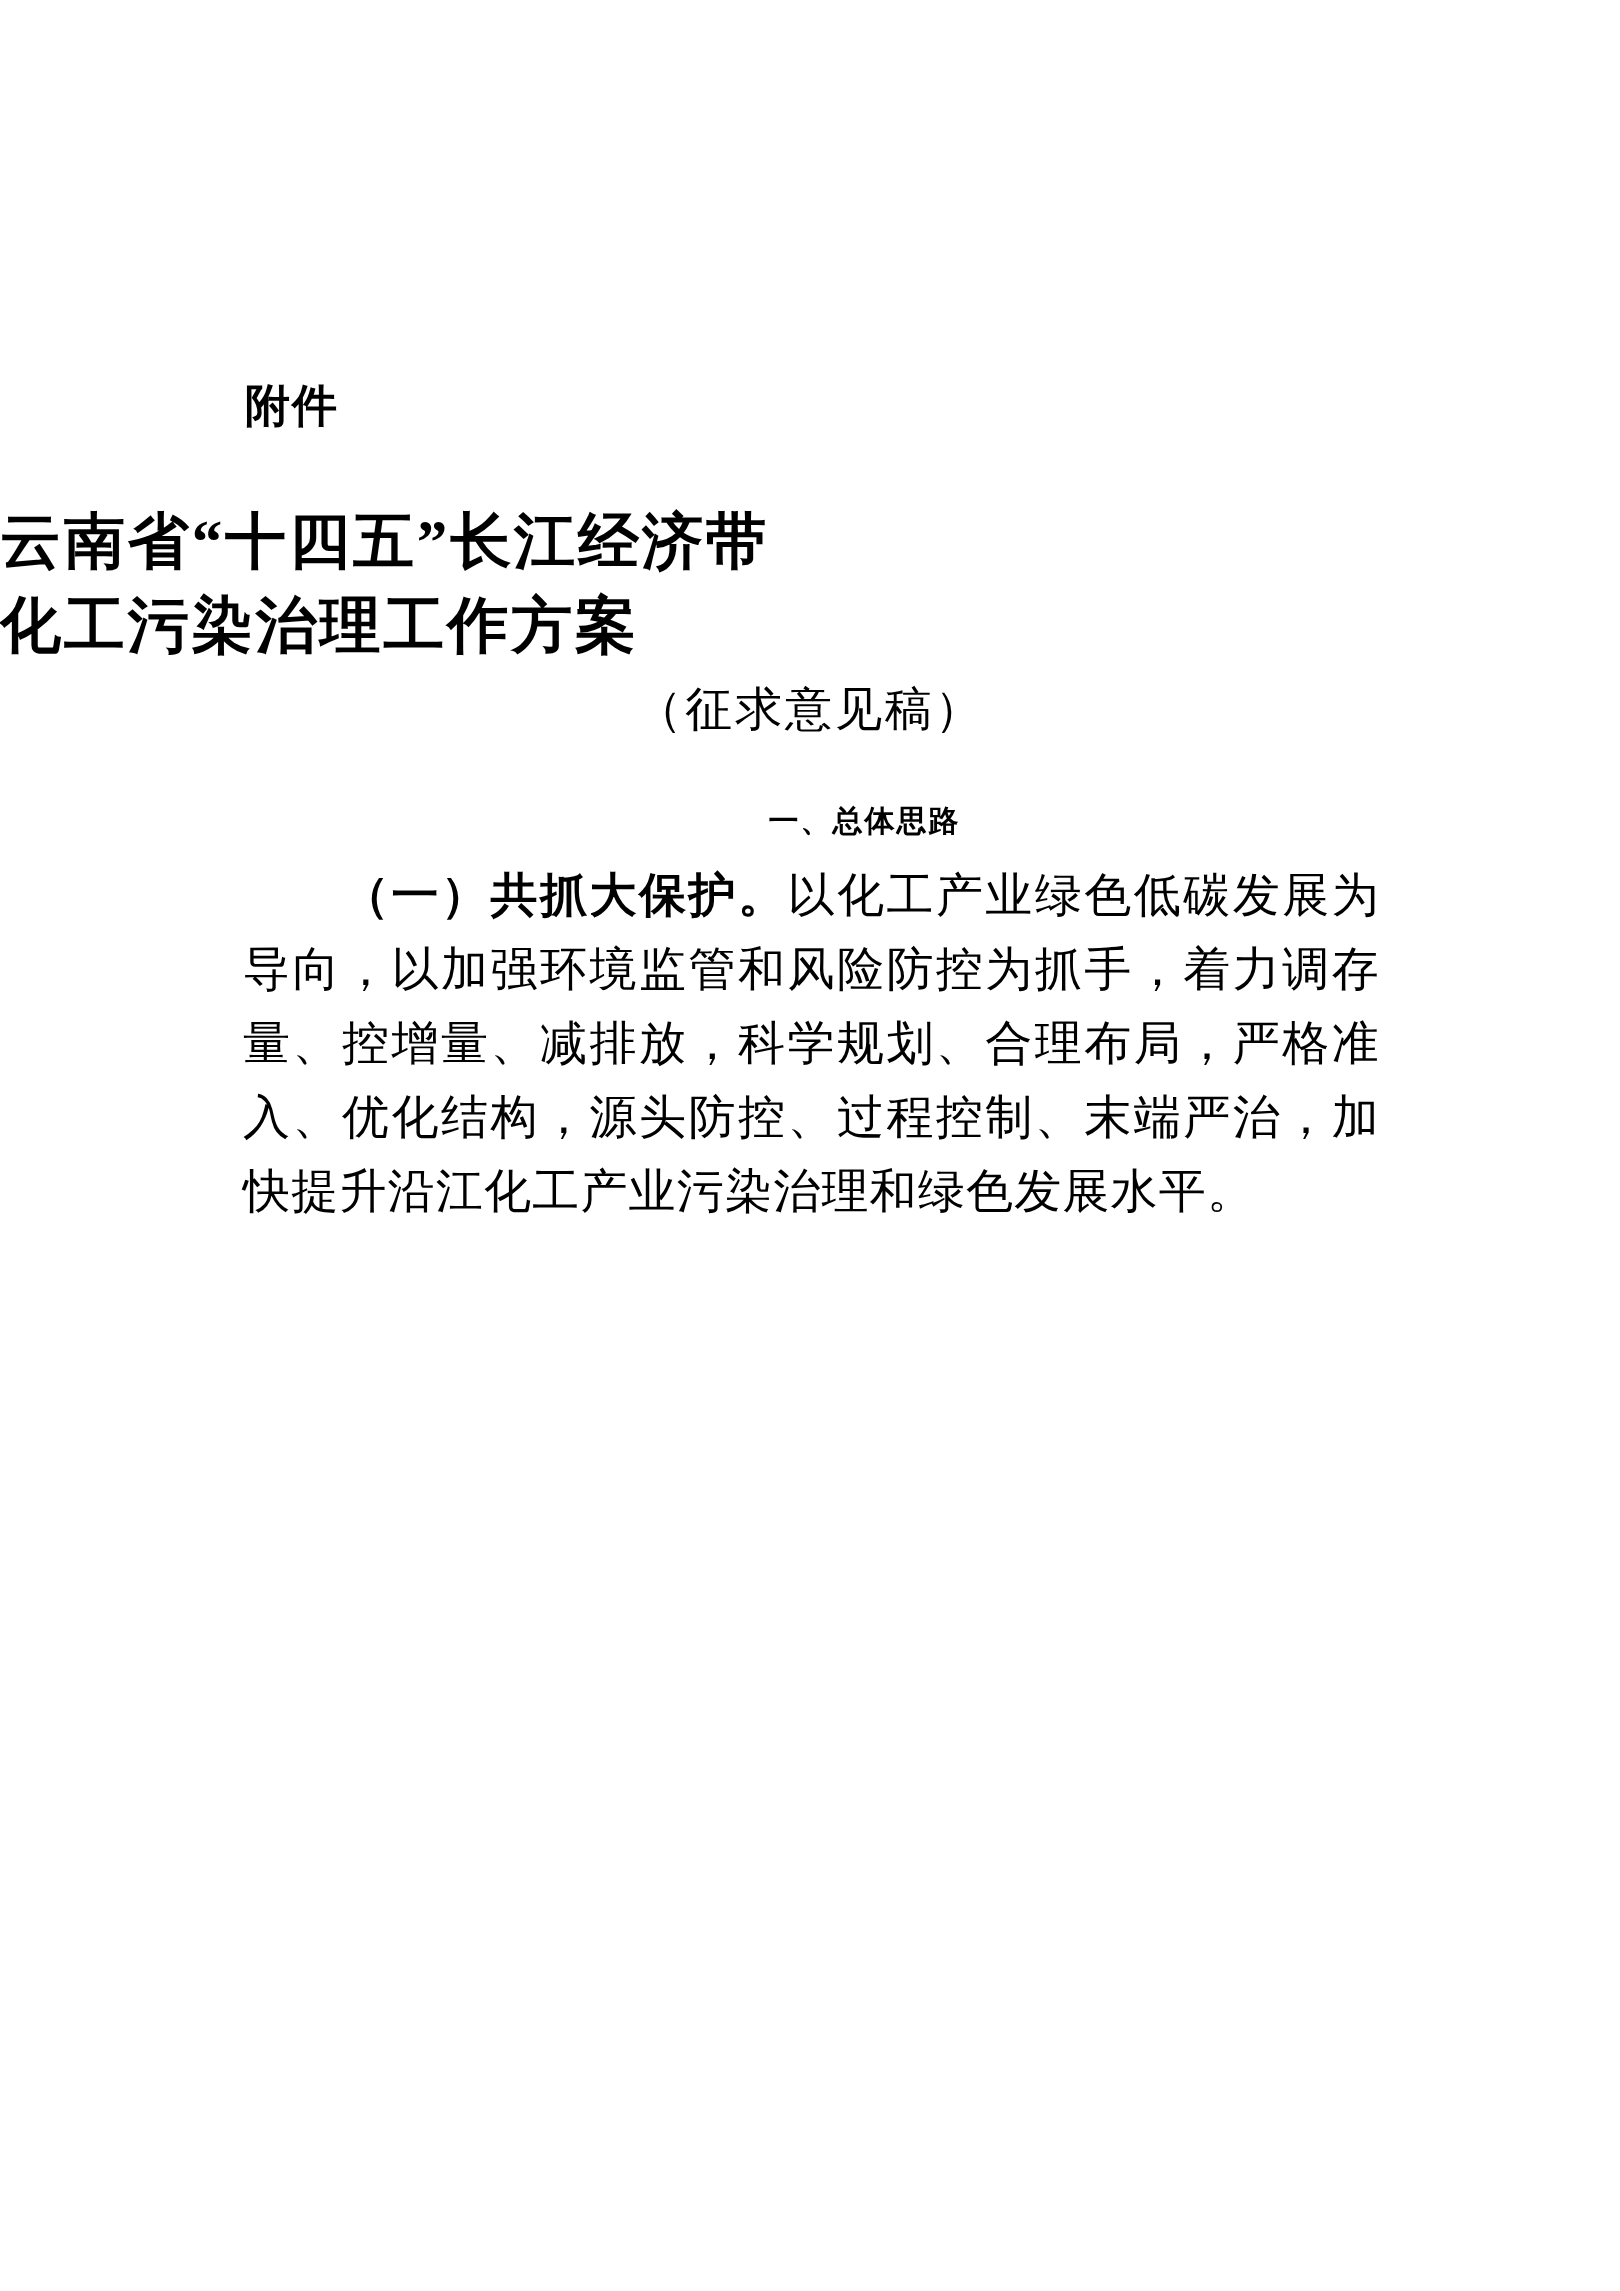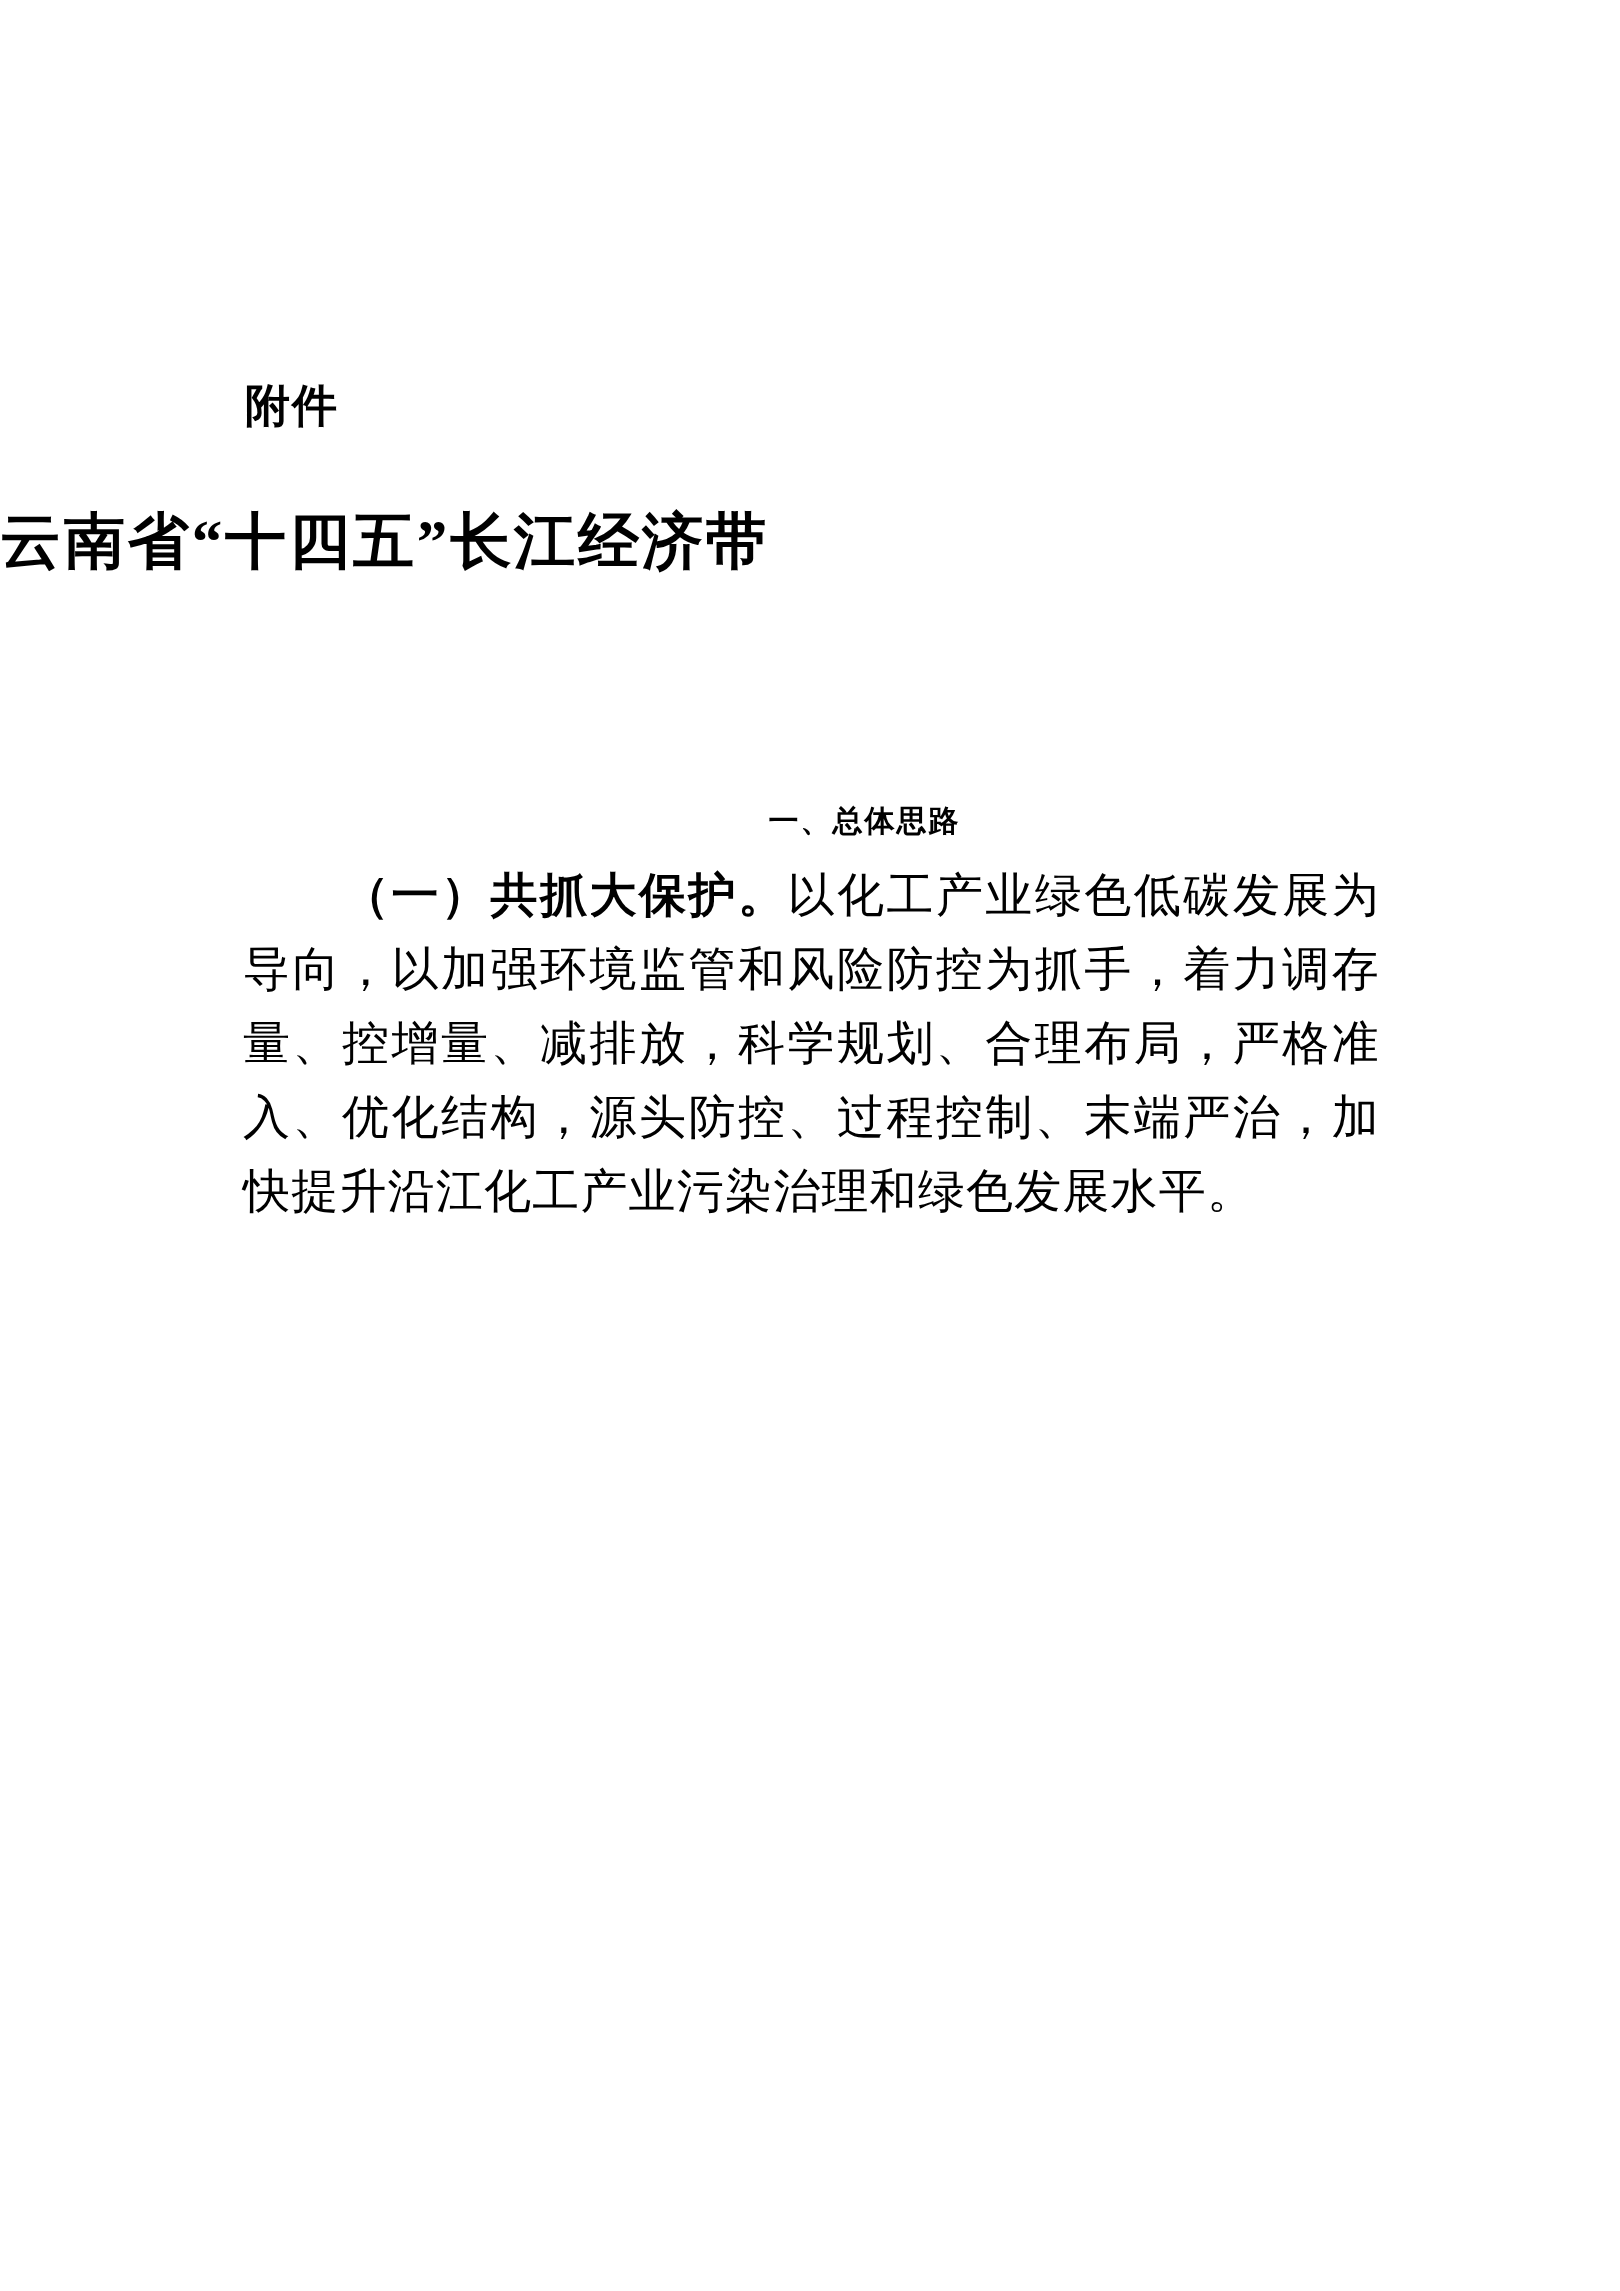--- a/index.html
+++ b/index.html
@@ -93,22 +93,24 @@
 </style>
 </head>
 <body>
 
 <div class="page">
 
   <div class="attachment-label">附件</div>
 
   <div class="doc-title">
     <div class="title-line">云南省“十四五”长江经济带</div>
+    <div class="title-line">化工污染治理工作方案</div>
   </div>
 
+  <div class="doc-subtitle">（征求意见稿）</div>
 
   <div class="body-block">
 
 
     <p class="section-heading">一、总体思路</p>
 
     <p class="para"><span class="lead">　　（一）共抓大保护。</span><span>以化工产业绿色低碳发展为导向，以加强环境监管和风险防控为抓手，着力调存量、控增量、减排放，科学规划、合理布局，严格准入、优化结构，源头防控、过程控制、末端严治，加快提升沿江化工产业污染治理和绿色发展水平。</span></p>
 
 
   </div>

